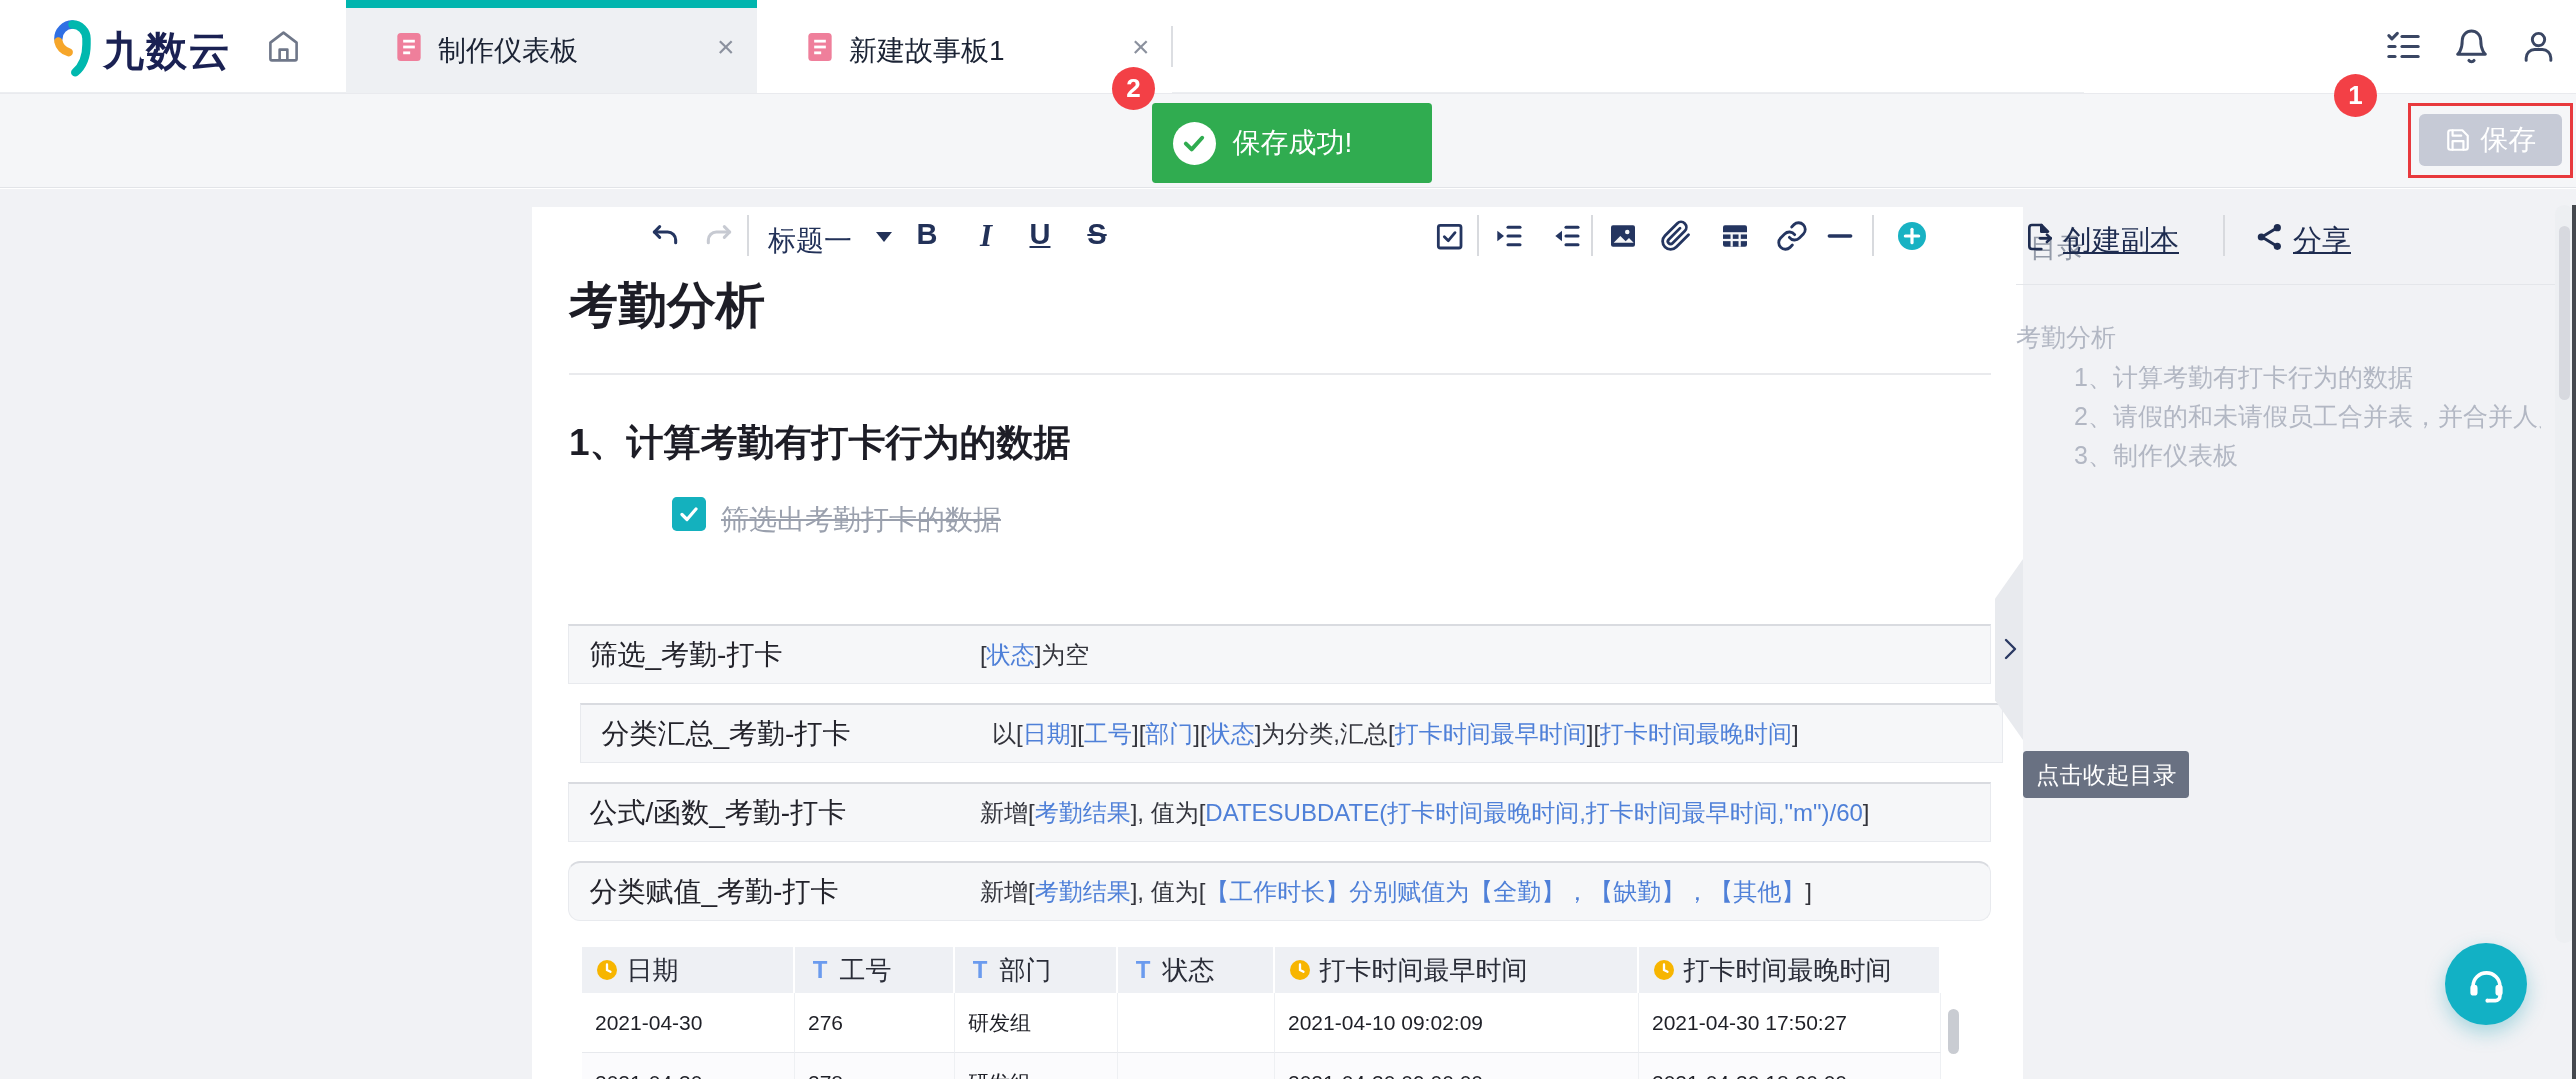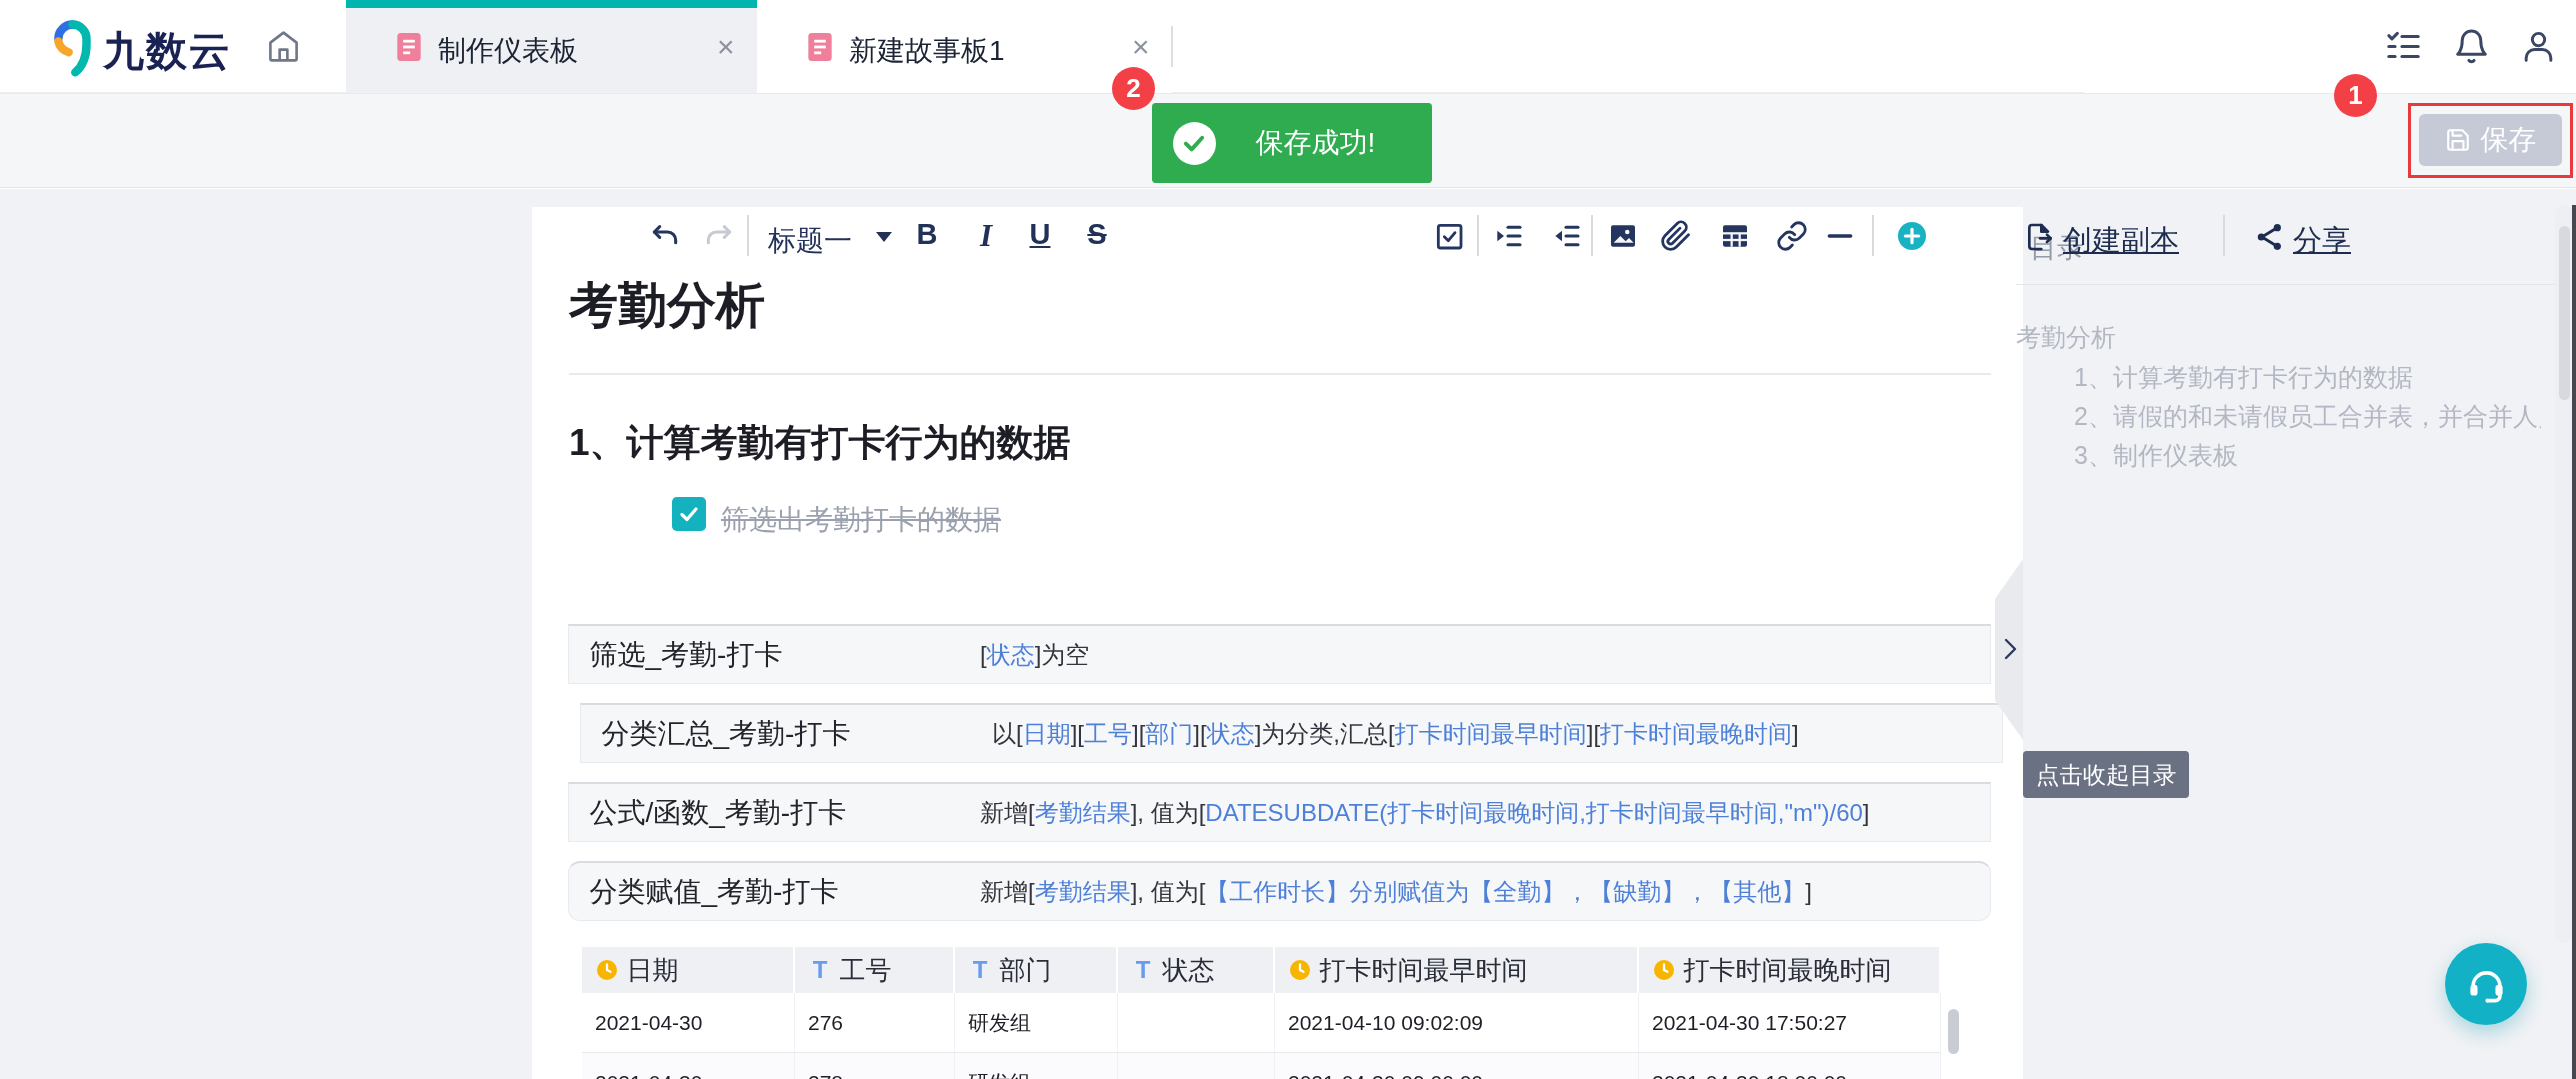--- a/index.html
+++ b/index.html
@@ -38,21 +38,21 @@
   #save-btn{left:2419px;top:114px;width:143px;height:52px;background:#c6cad6;border-radius:5.6px;
             display:flex;align-items:center;justify-content:center;gap:9.3px;z-index:41;}
   #save-btn .slabel{color:#fff;font-size:28px;}
   .badge{width:43px;height:43px;border-radius:50%;background:#f34046;color:#fff;font-size:26px;font-weight:bold;
          display:flex;align-items:center;justify-content:center;z-index:45;}
   #badge2{left:1112px;top:67px;}
   #badge1{left:2334px;top:74px;}
 
   
   #toast{left:1152px;top:103px;width:280px;height:80px;background:#30ac50;border-radius:3.7px;z-index:30;
-         display:flex;align-items:center;gap:23px;}
+         display:flex;align-items:center;}
   #toast .tick{width:43px;height:43px;border-radius:50%;background:#fff;margin-left:20.5px;flex:none;
                display:flex;align-items:center;justify-content:center;}
   #toast .msg{color:#fff;font-size:28px;margin-left:17px;white-space:nowrap;}
 
   
   #content-bg{left:0;top:189px;width:2576px;height:891px;background:#f1f2f5;}
   #doc{left:532px;top:207px;width:1491px;height:872px;background:#fff;}
   #doc-title{left:569px;top:273px;font-size:49px;font-weight:bold;color:#1d1d26;}
   #doc-divider{left:569px;top:373px;width:1422px;height:1.9px;background:#e9eaed;}
   #sec1{left:569px;top:418px;font-size:37px;font-weight:bold;color:#1d1d26;white-space:nowrap;}

